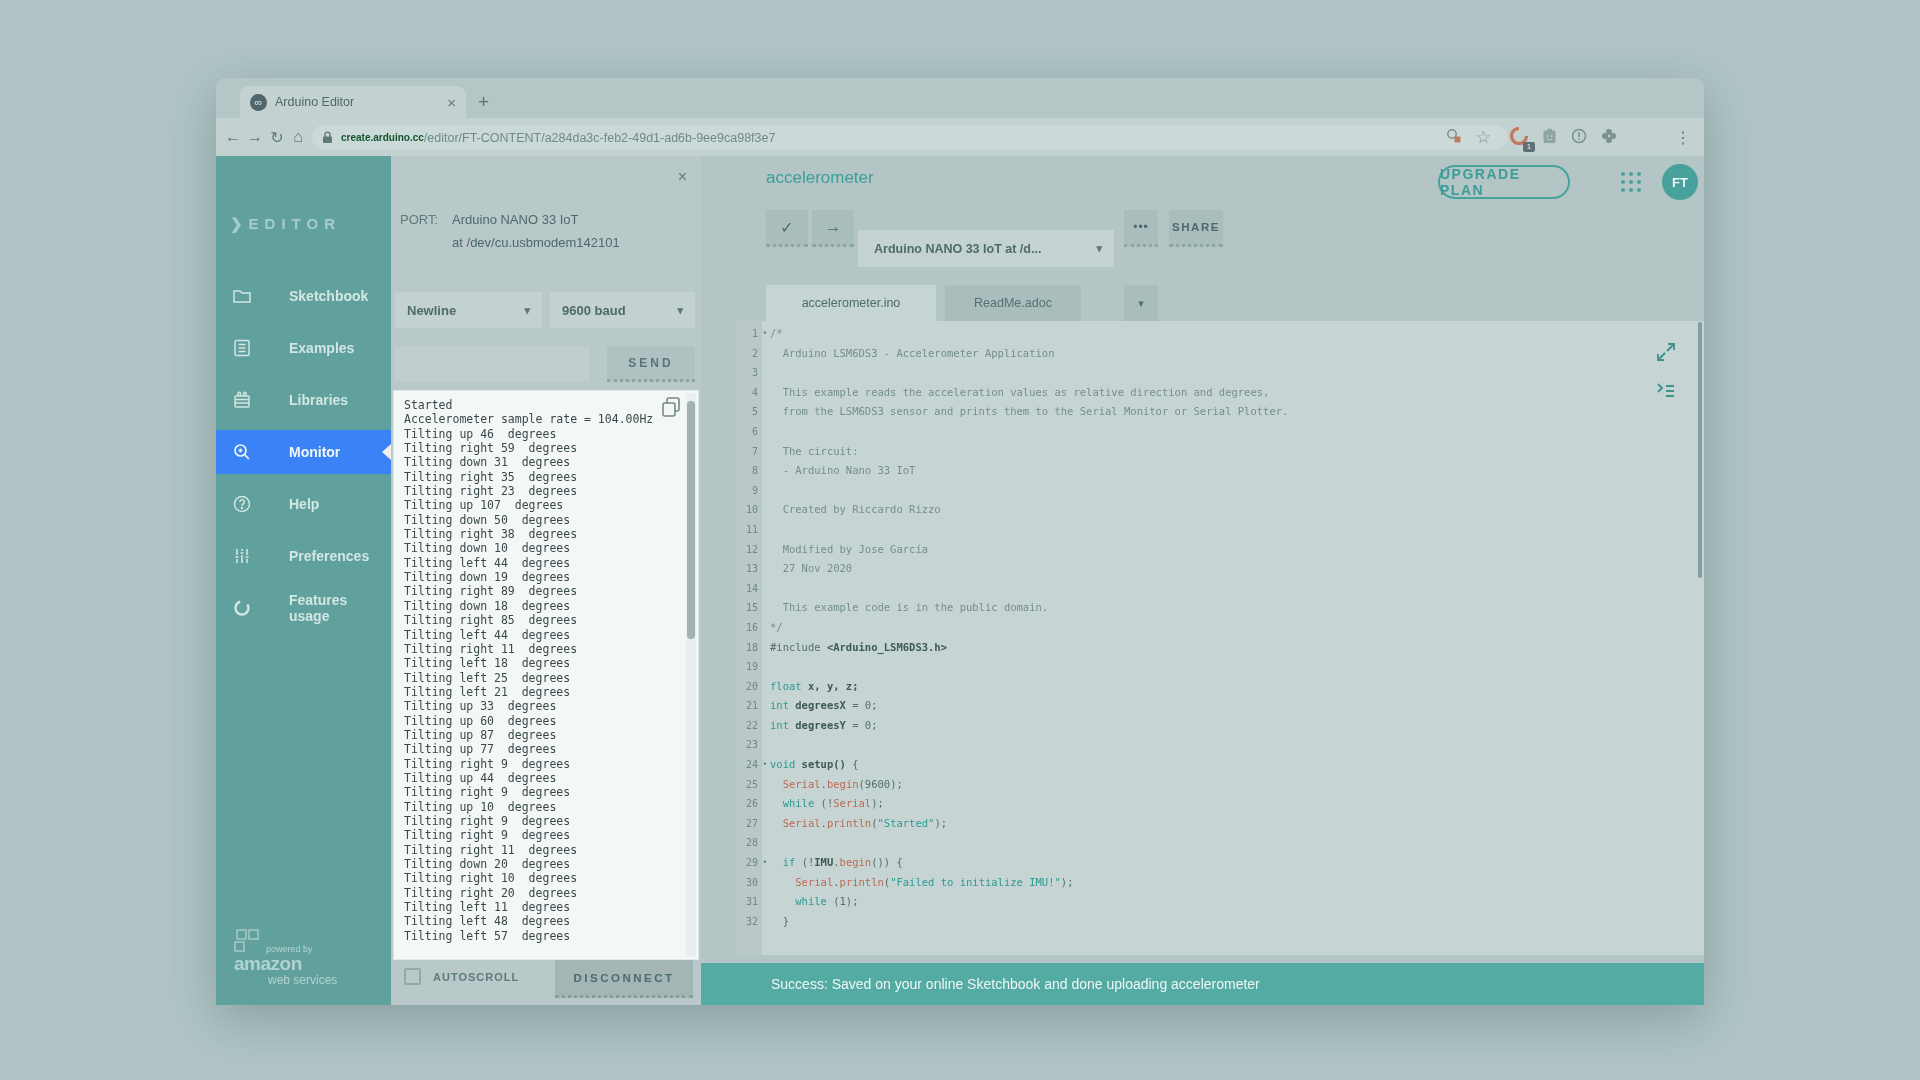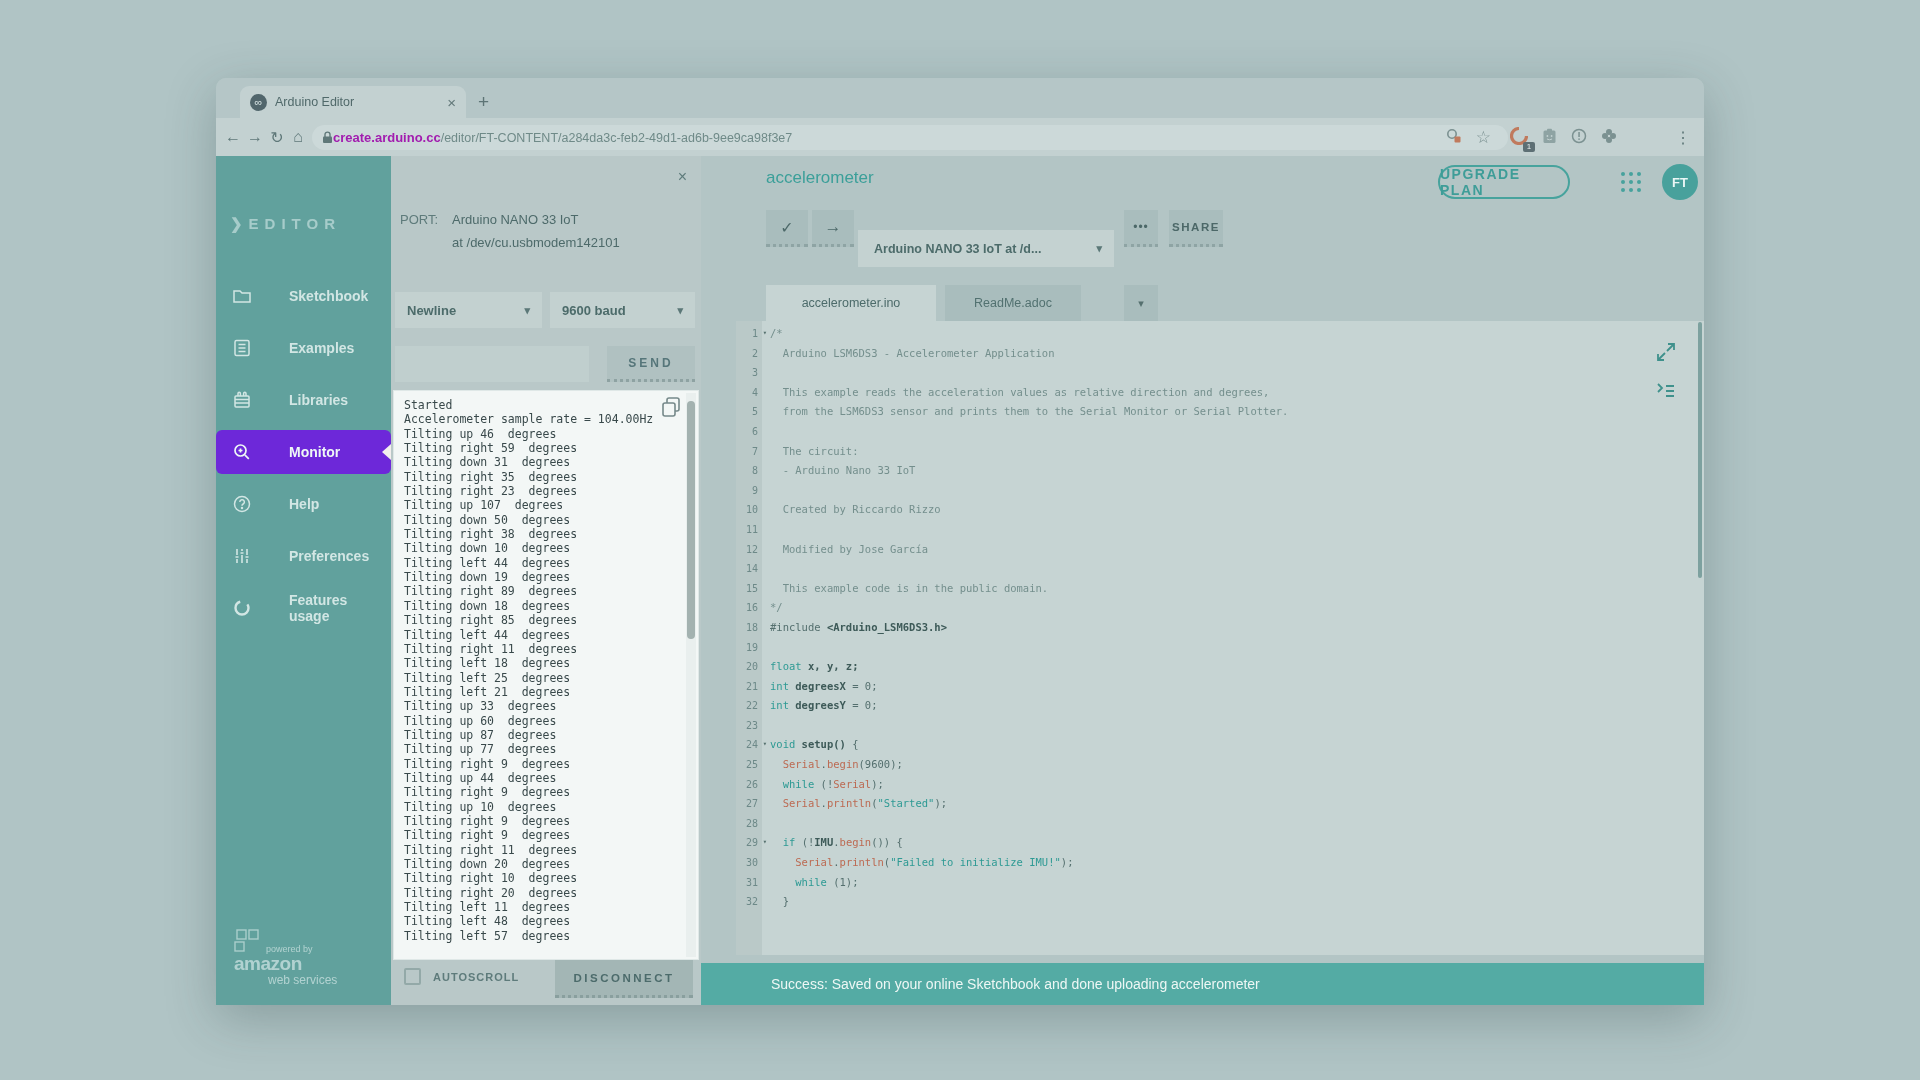--- a/index.html
+++ b/index.html
@@ -13,37 +13,37 @@
   .favicon{width:17px;height:17px;border-radius:50%;background:#51666c;color:#d7e4e4;font-size:11px;
     display:flex;align-items:center;justify-content:center;flex:none;}
   .btab-title{font-size:12.5px;color:#50696a;margin-left:8px;flex:1;white-space:nowrap;overflow:hidden;}
   .btab-close{color:#63797a;font-size:15px;margin-left:6px;}
   .newtab{position:absolute;left:262px;top:8px;font-size:19px;color:#5d7475;line-height:32px;}
   .toolbar{position:absolute;left:0;top:40px;width:100%;height:38px;background:#c3d1d1;}
   .navico{position:absolute;top:0;height:38px;display:flex;align-items:center;justify-content:center;
     width:22px;color:#5f7879;font-size:16px;}
   .addressbar{position:absolute;left:96px;top:7px;width:1196px;height:25px;border-radius:13px;
     background:#ccd9d9;display:flex;align-items:center;padding:0 10px;box-sizing:border-box;}
-  .url-domain{font-size:13px;color:#a21caf;font-weight:bold;margin-left:0;white-space:nowrap;}
+  .url-domain{font-size:10px;color:#14532d;font-weight:bold;margin-left:8px;white-space:nowrap;}
   .url-path{font-size:12.5px;color:#6f8a88;white-space:nowrap;}
   .bar-spacer{flex:1}
   .chrome-right{position:absolute;top:0;height:38px;display:flex;align-items:center;}
   .cr-ico{margin:0 7px;position:relative;color:#7b9191;font-size:15px;}
   .badge{position:absolute;right:-7px;bottom:-4px;background:#5d6f74;color:#e7eeee;font-size:8px;
     min-width:10px;height:10px;border-radius:2px;text-align:center;line-height:10px;padding:0 1px;}
   
   .content{position:absolute;left:0;top:78px;width:100%;height:849px;display:flex;}
   
   .sidebar{position:relative;width:175px;height:100%;background:#61a19d;flex:none;}
   .logo{position:absolute;left:14px;top:59px;color:rgba(235,248,247,.5);font-weight:bold;font-size:15px;letter-spacing:6px;white-space:nowrap;}
   .logo .chev{letter-spacing:2px;margin-right:4px;}
   .nav{position:absolute;left:0;top:118px;width:100%;}
   .nav-item{height:44px;margin-bottom:8px;display:flex;align-items:center;padding-left:16px;
     color:#d2e6e4;font-size:14px;font-weight:600;position:relative;gap:24px;}
-  .nav-item.active{background:#6d28d9;color:#eef7f6;border-radius:6px;}
+  .nav-item.active{background:#3b82f6;color:#eef7f6;}
   .nav-ico{width:20px;height:20px;margin-right:13px;flex:none;display:flex;align-items:center;}
   .nav-ico svg{width:20px;height:20px;}
   .notch{position:absolute;right:0;top:50%;margin-top:-8px;width:0;height:0;
     border-top:8px solid transparent;border-bottom:8px solid transparent;border-right:9px solid #f2efed;}
   .aws{position:absolute;left:18px;top:772px;color:rgba(244,252,251,.55);line-height:1.05;}
   .aws-row{display:flex;align-items:flex-end;}
   .aws-powered{font-size:9px;margin-left:2px;}
   .aws-name{font-size:19px;font-weight:bold;letter-spacing:-.5px;}
   .aws-sub{font-size:12px;margin-left:34px;}
   
@@ -429,20 +429,24 @@
             </div>
             <div class="code-row">
               <span class="lnum">11</span>
               <span class="ctext"></span>
             </div>
             <div class="code-row">
               <span class="lnum">12</span>
               <span class="ctext"><span class="tk-c">  Modified by Jose García</span></span>
             </div>
             <div class="code-row">
+              <span class="lnum">13</span>
+              <span class="ctext"><span class="tk-c">  27 Nov 2020</span></span>
+            </div>
+            <div class="code-row">
               <span class="lnum">14</span>
               <span class="ctext"></span>
             </div>
             <div class="code-row">
               <span class="lnum">15</span>
               <span class="ctext"><span class="tk-c">  This example code is in the public domain.</span></span>
             </div>
             <div class="code-row">
               <span class="lnum">16</span>
               <span class="ctext"><span class="tk-c">*/</span></span>

